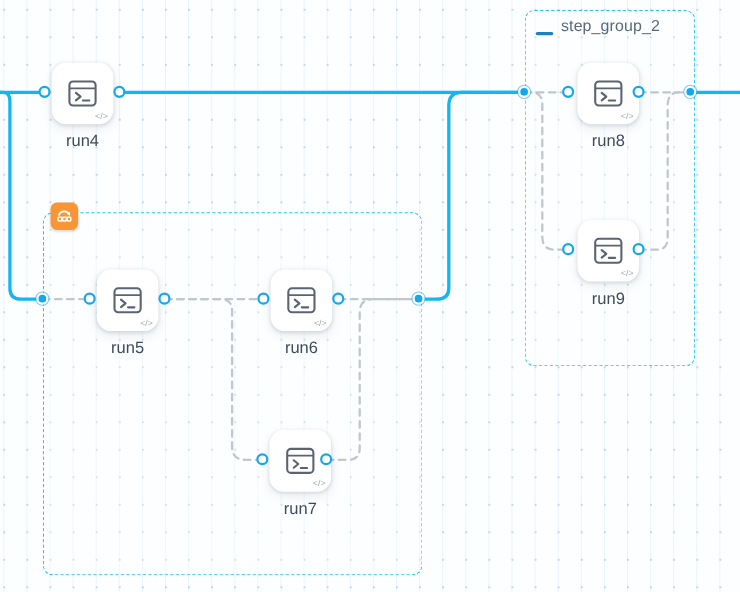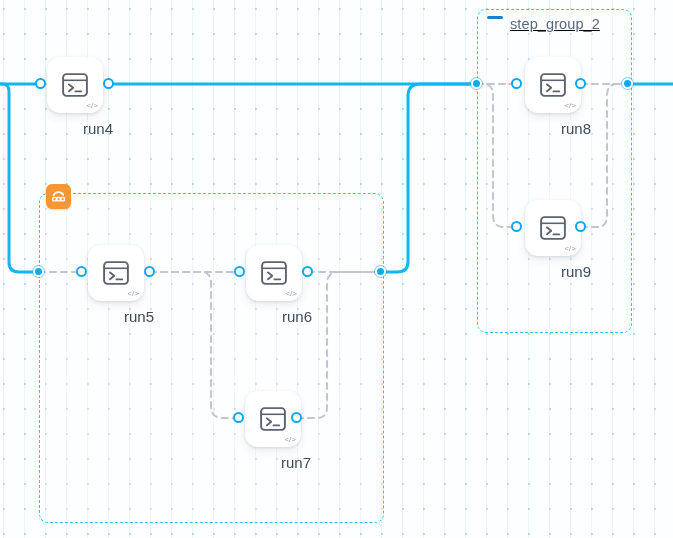--- a/index.html
+++ b/index.html
@@ -20,23 +20,22 @@
   svg.edges{position:absolute;left:0;top:0;width:673px;height:538px;overflow:visible;}
 
   
   .group{
     position:absolute;
     border:1.6px dashed #26c6f5;
     border-radius:9px;
     background:rgba(255,255,255,.30);
   }
   .group-header{
-    position:absolute;display:flex;align-items:flex-start;gap:7px;
+    position:absolute;display:flex;align-items:flex-end;gap:7px;
     white-space:nowrap;
-    text-decoration:underline;
   }
   .collapse-bar{
     width:16px;height:3.4px;border-radius:2px;background:#1f7fc4;
     display:inline-block;flex:none;
   }
   .group-label{
     font-size:14.5px;color:#59697a;letter-spacing:.1px;
   }
   .group-badge{
     position:absolute;width:25px;height:25px;border-radius:6px;
@@ -52,21 +51,21 @@
     box-shadow:0 1px 3px rgba(42,62,90,.13), 0 4px 10px rgba(42,62,90,.09);
     display:flex;align-items:center;justify-content:center;
   }
   .node-badge{
     position:absolute;right:5px;bottom:3px;
     font-size:8px;color:#9aa3b0;font-family:"Liberation Sans", sans-serif;
     line-height:1;
   }
   .node-label{
     margin-top:7px;text-align:center;width:56px;
-    font-size:15px;color:#3f4b5b;white-space:nowrap;padding-left:23px;
+    font-size:15px;color:#3f4b5b;white-space:nowrap;
   }
 
   
   .port{
     position:absolute;width:11px;height:11px;border-radius:50%;
     box-sizing:border-box;
   }
   .port.node-port{background:#ffffff;border:2.6px solid #12a9ec;}
   .port.group-port{background:#12a9ec;border:2.2px solid #ffffff;
     box-shadow:0 0 0 1px rgba(18,169,236,.55);}

